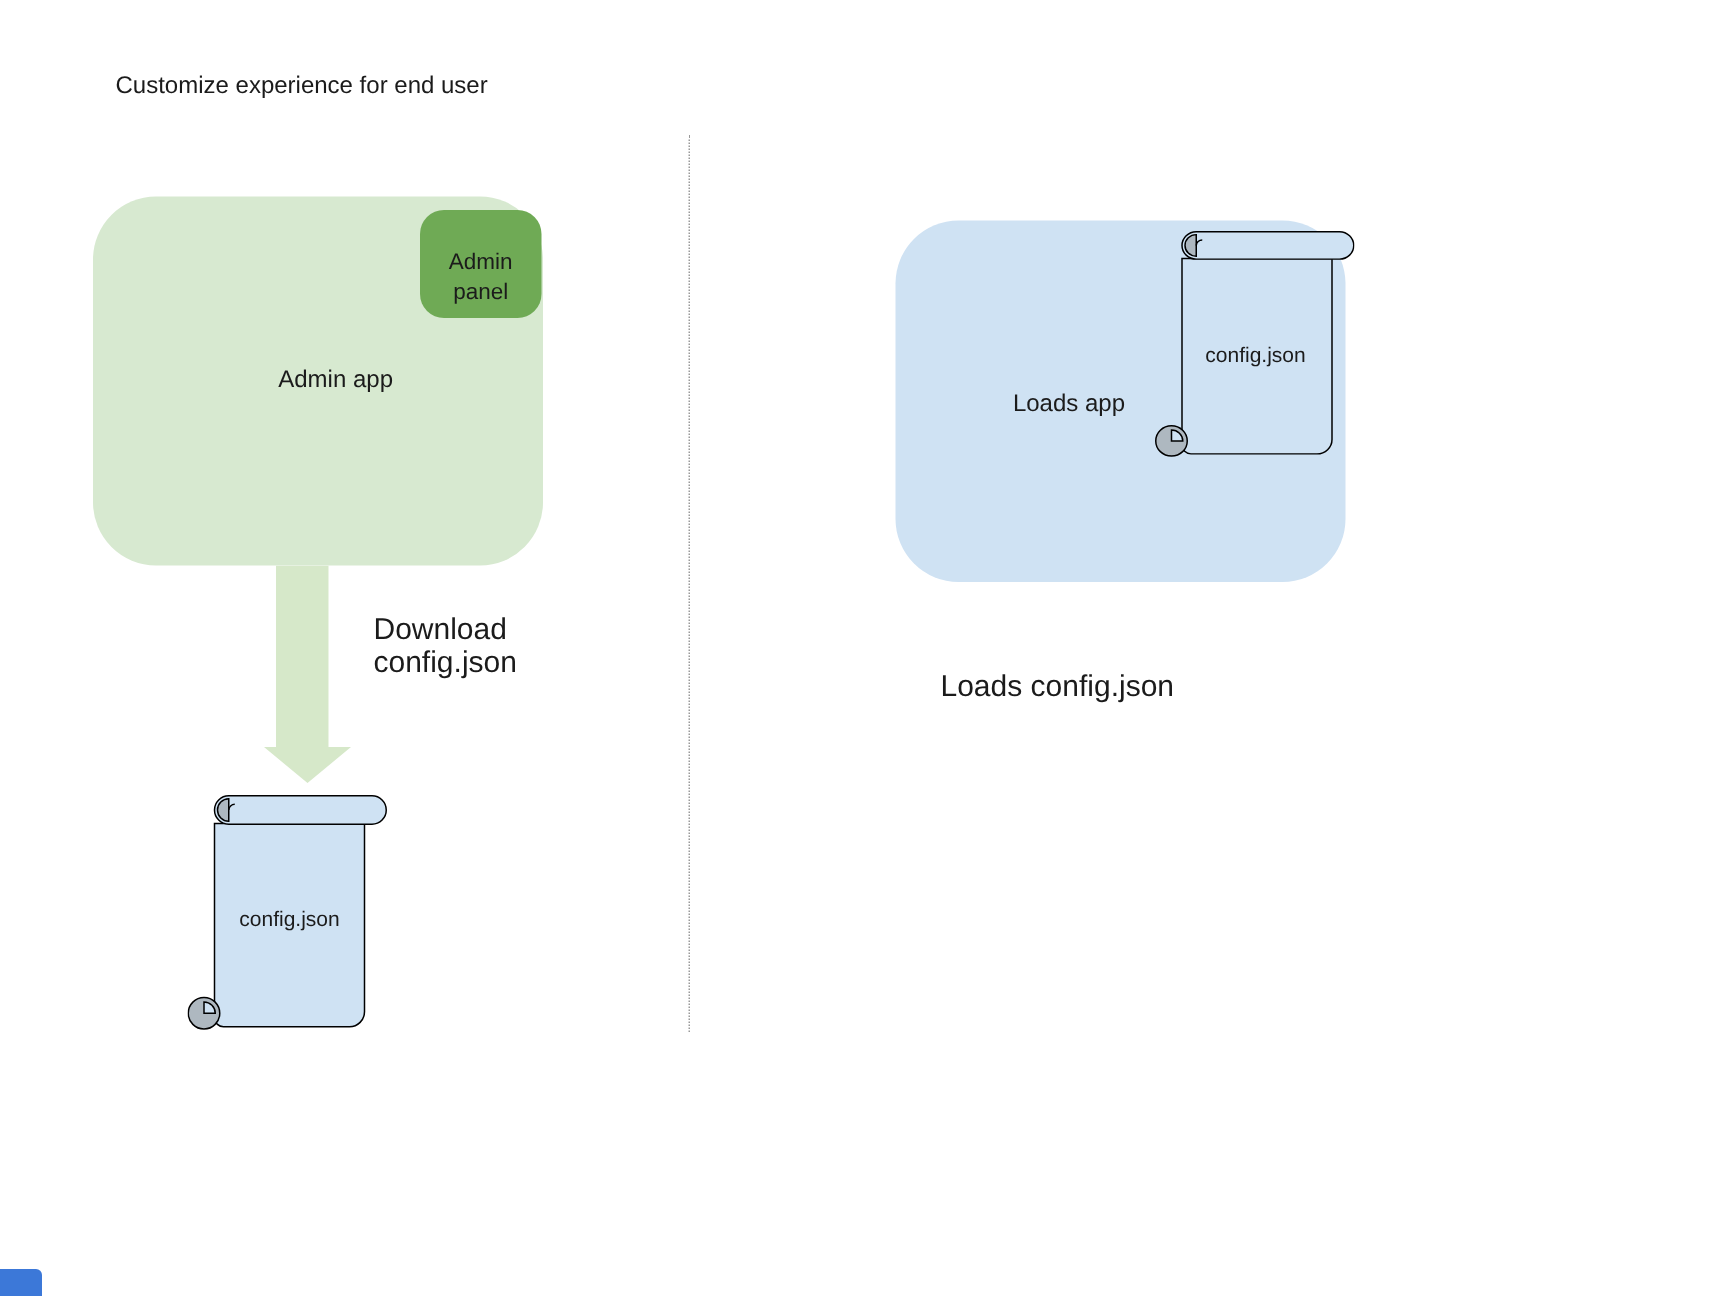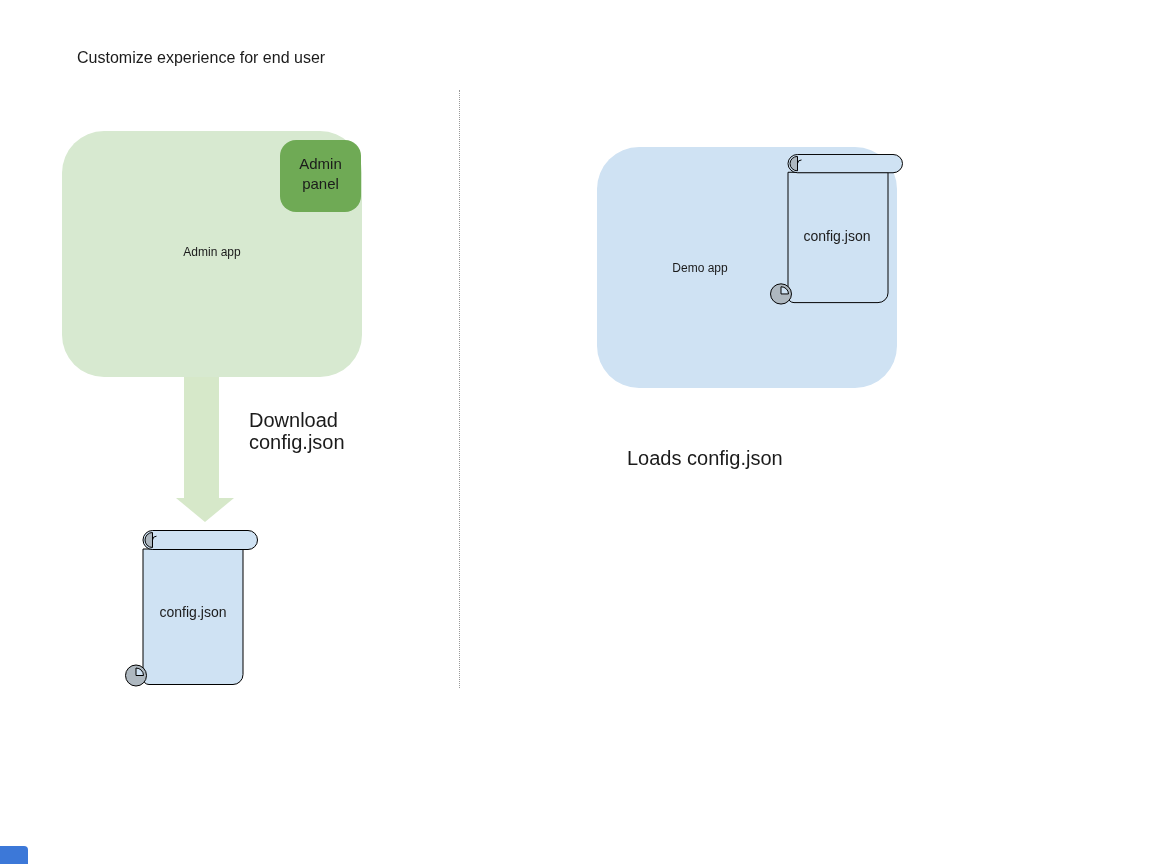--- a/index.html
+++ b/index.html
@@ -26,25 +26,25 @@
   }
   .admin-box{background:var(--admin_app_fill,#d7e9d0);}
   .demo-box{background:var(--demo_app_fill,#cfe2f3);}
   .admin-panel{
     background:var(--admin_panel_fill,#6faa55);
     border-radius:16px;
     text-align:center;
     font-size:15px;
     line-height:20px;
     box-sizing:border-box;
-    padding-top:14px;
+    padding-top:25px;
   }
   .box-label{
-    font-size:12px;
-    text-align:center;
+    font-size:16px;
+    text-align:right;
     width:100px;
   }
   .caption{
     font-size:20px;
     line-height:22px;
     white-space:pre-line;
   }
   .scroll-label{
     font-size:14px;
     text-align:center;
@@ -94,21 +94,21 @@
     <path class="scroll-rollend" d="M 27.5,2.5 A 7.5,7.5 0 0 0 27.5,17.5 Z"></path>
     <path class="scroll-hook" d="M 27.5,10 A 4,4 0 0 1 31.5,6.2"></path>
     <circle class="scroll-curl" cx="11" cy="145.5" r="10.5"></circle>
     <path class="scroll-notch" d="M 11,145.5 V 138 A 7.5,7.5 0 0 1 18.5,145.5 Z"></path>
   </svg>
 
   <div class="abs scroll-label" style="left:143px;top:604px;">config.json</div>
 
   <div class="abs app-box demo-box" style="left:597px;top:147px;width:300px;height:241px;"></div>
 
-  <div class="abs box-label" style="left:650px;top:261px;">Demo app</div>
+  <div class="abs box-label" style="left:650px;top:261px;">Loads app</div>
 
   <svg class="abs" style="left:770px;top:154px;" width="133" height="151" viewBox="0 0 133 157" preserveAspectRatio="none">
     <path class="scroll-body" d="M 18,19 H 118 V 144.5 A 10,10 0 0 1 108,154.5 H 24 A 6,6 0 0 1 18,148.5 Z"></path>
     <path class="scroll-roll" d="M 27.5,0.5 H 123 A 9.5,9.5 0 0 1 123,19.5 H 27.5 A 9.5,9.5 0 0 1 27.5,0.5 Z"></path>
     <path class="scroll-rollend" d="M 27.5,2.5 A 7.5,7.5 0 0 0 27.5,17.5 Z"></path>
     <path class="scroll-hook" d="M 27.5,10 A 4,4 0 0 1 31.5,6.2"></path>
     <circle class="scroll-curl" cx="11" cy="145.5" r="10.5"></circle>
     <path class="scroll-notch" d="M 11,145.5 V 138 A 7.5,7.5 0 0 1 18.5,145.5 Z"></path>
   </svg>
 

